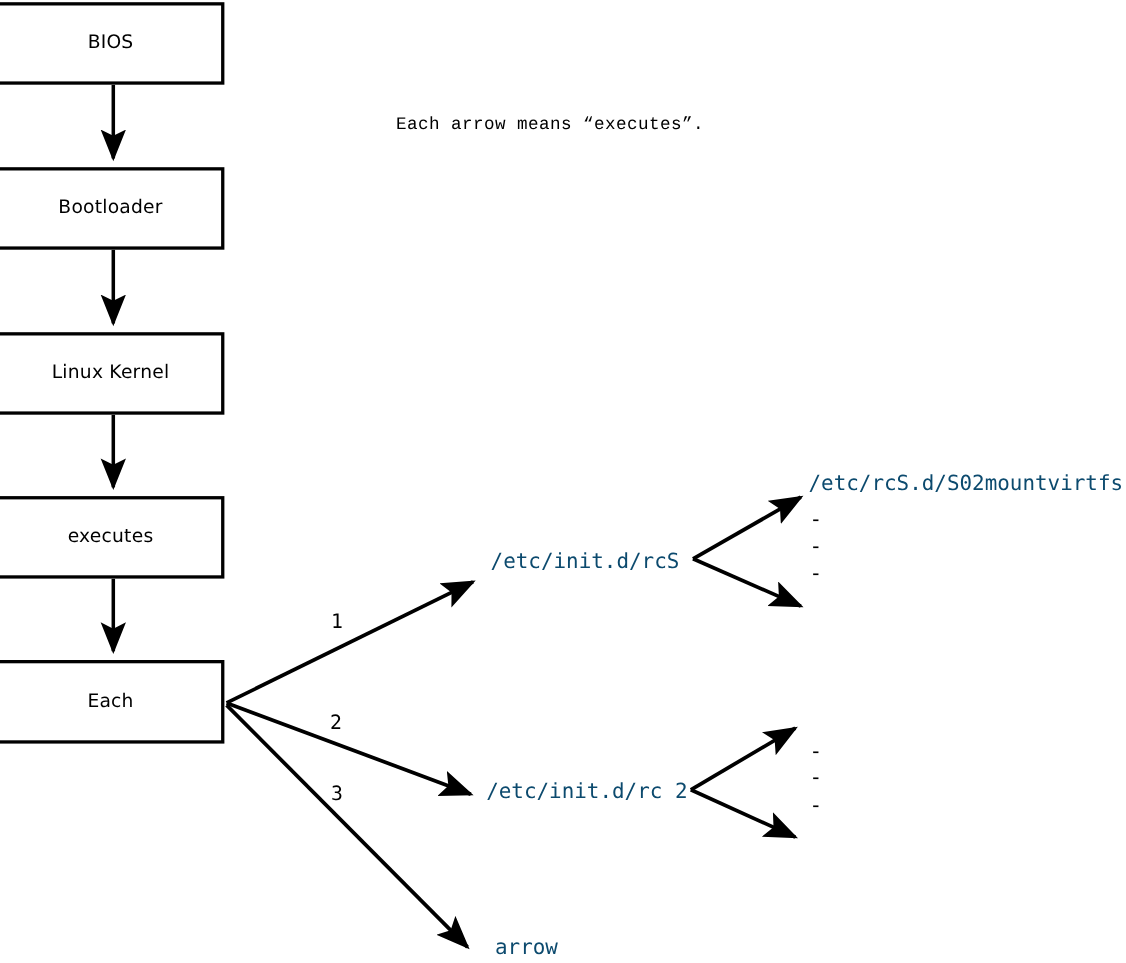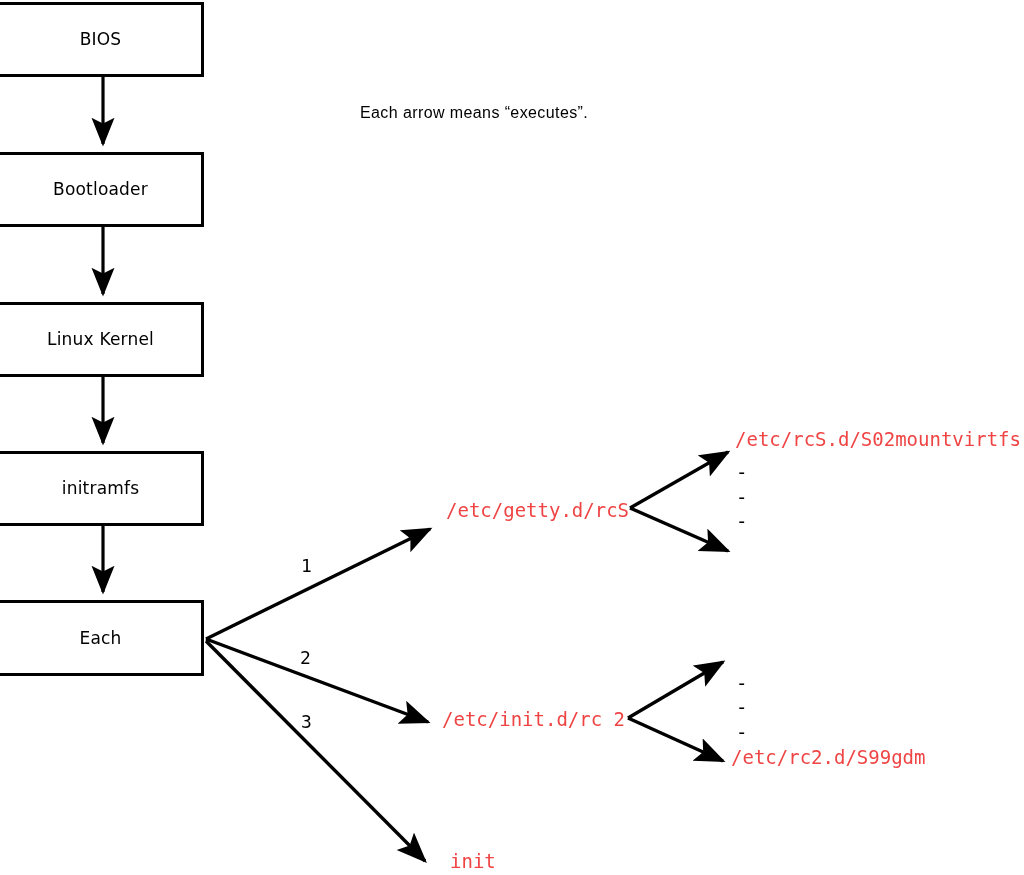--- a/index.html
+++ b/index.html
@@ -35,21 +35,21 @@
     font-family: "DejaVu Sans", sans-serif;
     font-size: 17px;
     color: #000000;
     line-height: 1;
     letter-spacing: 0.2px;
   }
   .mono-label {
     position: absolute;
     font-family: "DejaVu Sans Mono", monospace;
     font-size: 19px;
-    color: #ef4444;
+    color: #0c4a6e;
     white-space: pre;
     line-height: 1;
   }
   .dash-label {
     position: absolute;
     font-family: "DejaVu Sans Mono", monospace;
     font-size: 19px;
     color: #000000;
     white-space: pre;
     line-height: 1;
@@ -57,21 +57,21 @@
   .num-label {
     position: absolute;
     font-family: "DejaVu Sans Mono", monospace;
     font-size: 18px;
     color: #000000;
     white-space: pre;
     line-height: 1;
   }
   .note-text {
     position: absolute;
-    font-family: Liberation Sans, sans-serif;
+    font-family: Liberation Mono, monospace;
     font-size: 16px;
     color: #000000;
     white-space: pre;
     line-height: 1;
     letter-spacing: 0.4px;
   }
 </style>
 </head>
 <body>
 
@@ -128,40 +128,39 @@
 
   <div class="node-box" style="left:-3px; top:152px; width:207px; height:75px;">
     <span>Bootloader</span>
   </div>
 
   <div class="node-box" style="left:-3px; top:302px; width:207px; height:75px;">
     <span>Linux Kernel</span>
   </div>
 
   <div class="node-box" style="left:-3px; top:451px; width:207px; height:75px;">
-    <span>initramfs</span>
+    <span>executes</span>
   </div>
 
   <div class="node-box" style="left:-3px; top:600px; width:207px; height:76px;">
     <span>Each</span>
   </div>
 
   <div class="note-text" style="left:360px; top:105px;">Each arrow means “executes”.</div>
 
   <div class="num-label" style="left:301px; top:557px;">1</div>
   <div class="num-label" style="left:300px; top:649px;">2</div>
   <div class="num-label" style="left:301px; top:713px;">3</div>
 
-  <div class="mono-label" style="left:446px; top:501px;">/etc/getty.d/rcS</div>
+  <div class="mono-label" style="left:446px; top:501px;">/etc/init.d/rcS</div>
   <div class="mono-label" style="left:442px; top:710px;text-align:right;">/etc/init.d/rc 2</div>
-  <div class="mono-label" style="left:450px; top:852px;">init</div>
+  <div class="mono-label" style="left:450px; top:852px;">arrow</div>
 
   <div class="mono-label" style="left:735px; top:430px;">/etc/rcS.d/S02mountvirtfs</div>
   <div class="dash-label" style="left:736px; top:463px;">-</div>
   <div class="dash-label" style="left:736px; top:488px;">-</div>
   <div class="dash-label" style="left:736px; top:512px;">-</div>
 
   <div class="dash-label" style="left:736px; top:674px;">-</div>
   <div class="dash-label" style="left:736px; top:698px;">-</div>
   <div class="dash-label" style="left:736px; top:723px;">-</div>
-  <div class="mono-label" style="left:731px; top:748px;">/etc/rc2.d/S99gdm</div>
 
 </div>
 
 </body></html>

